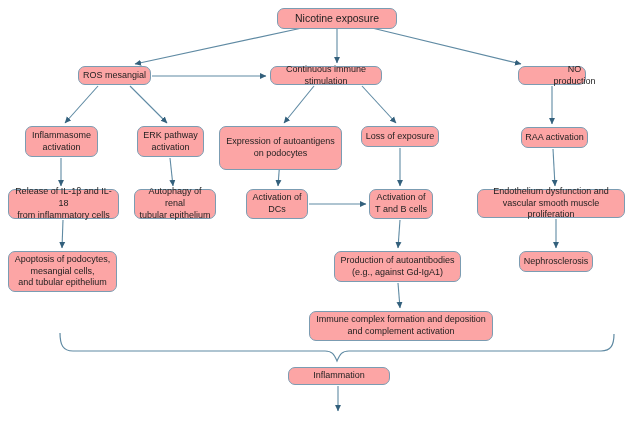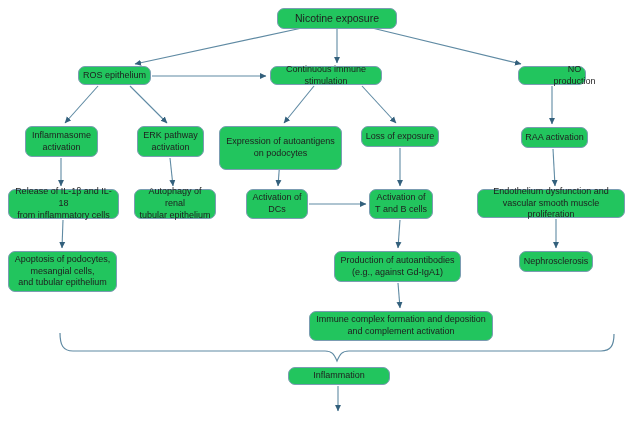--- a/index.html
+++ b/index.html
@@ -3,21 +3,21 @@
 <meta charset="utf-8">
 <style>
   html,body{margin:0;padding:0;background:#fff;}
   #canvas{
     position:relative;width:639px;height:445px;background:#ffffff;overflow:hidden;
     font-family:"Liberation Sans",sans-serif;
   }
   #edges{position:absolute;left:0;top:0;width:639px;height:445px;}
   .node{
     position:absolute;box-sizing:border-box;
-    border:1px solid #7b9cb2;border-radius:7px;background:#22c55e;
+    border:1px solid #7b9cb2;border-radius:7px;background:#fca5a5;
     display:flex;align-items:center;justify-content:center;
     text-align:center;color:#1e1e1e;font-size:9px;line-height:1.3;
     padding:1px 3px;white-space:pre-line;
   }
   .node.title{font-size:10.5px;}
   .node.final{font-size:13.5px;border:1.5px solid #41718d;border-radius:8px;color:#111;}
   
   #n-nicotine{left:277px;top:8px;width:120px;height:21px;}
   #n-ros{left:78px;top:66px;width:73px;height:19px;}
   #n-cis{left:270px;top:66px;width:112px;height:19px;}
@@ -69,21 +69,21 @@
       <path d="M309,204 L366,204" marker-end="url(#arr)"></path>
       <path d="M400,220 L398,248" marker-end="url(#arr)"></path>
       <path d="M556,219 L556,248" marker-end="url(#arr)"></path>
       <path d="M398,283 L400,308" marker-end="url(#arr)"></path>
       <path d="M338,386 L338,411" marker-end="url(#arr)"></path>
       <path stroke-width="1.2" d="M60,333 C60,345 63,351 73,351 L325,351 C332,351 334,354 337,361 C340,354 342,351 349,351 L601,351 C611,351 614,345 614,334"></path>
     </g>
   </svg>
 
   <div class="node title" id="n-nicotine">Nicotine exposure</div>
-  <div class="node" id="n-ros">ROS epithelium</div>
+  <div class="node" id="n-ros">ROS mesangial</div>
   <div class="node" id="n-cis">Continuous immune stimulation</div>
   <div class="node" id="n-no">NO production</div>
   <div class="node" id="n-inflammasome">Inflammasome
 activation</div>
   <div class="node" id="n-erk">ERK pathway
 activation</div>
   <div class="node" id="n-autoantigens">Expression of autoantigens
 on podocytes</div>
   <div class="node" id="n-tolerance">Loss of exposure</div>
   <div class="node" id="n-raa">RAA activation</div>

